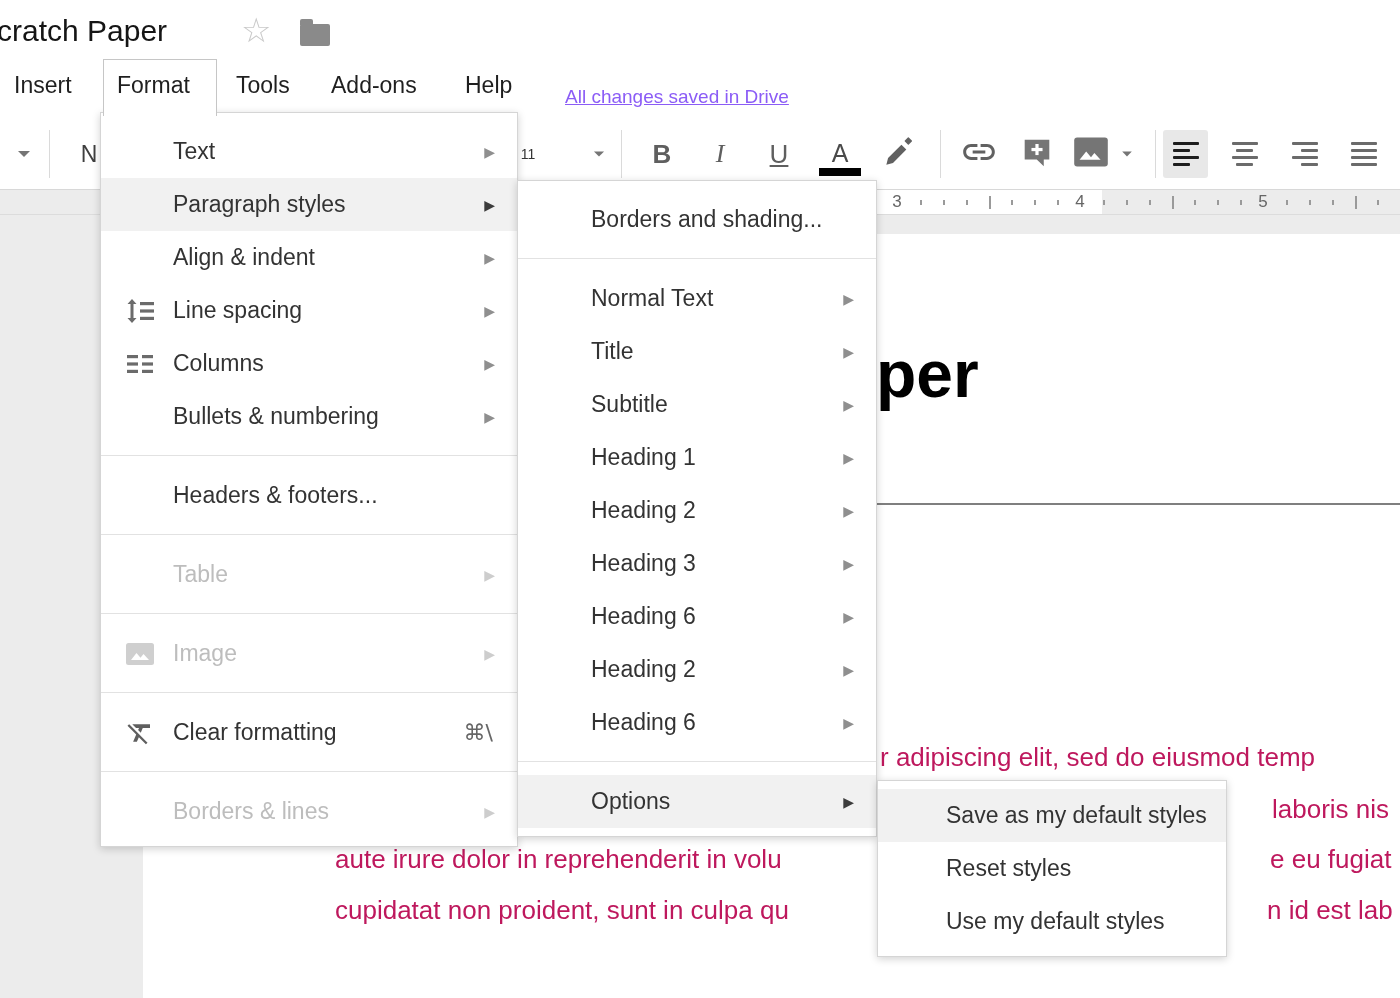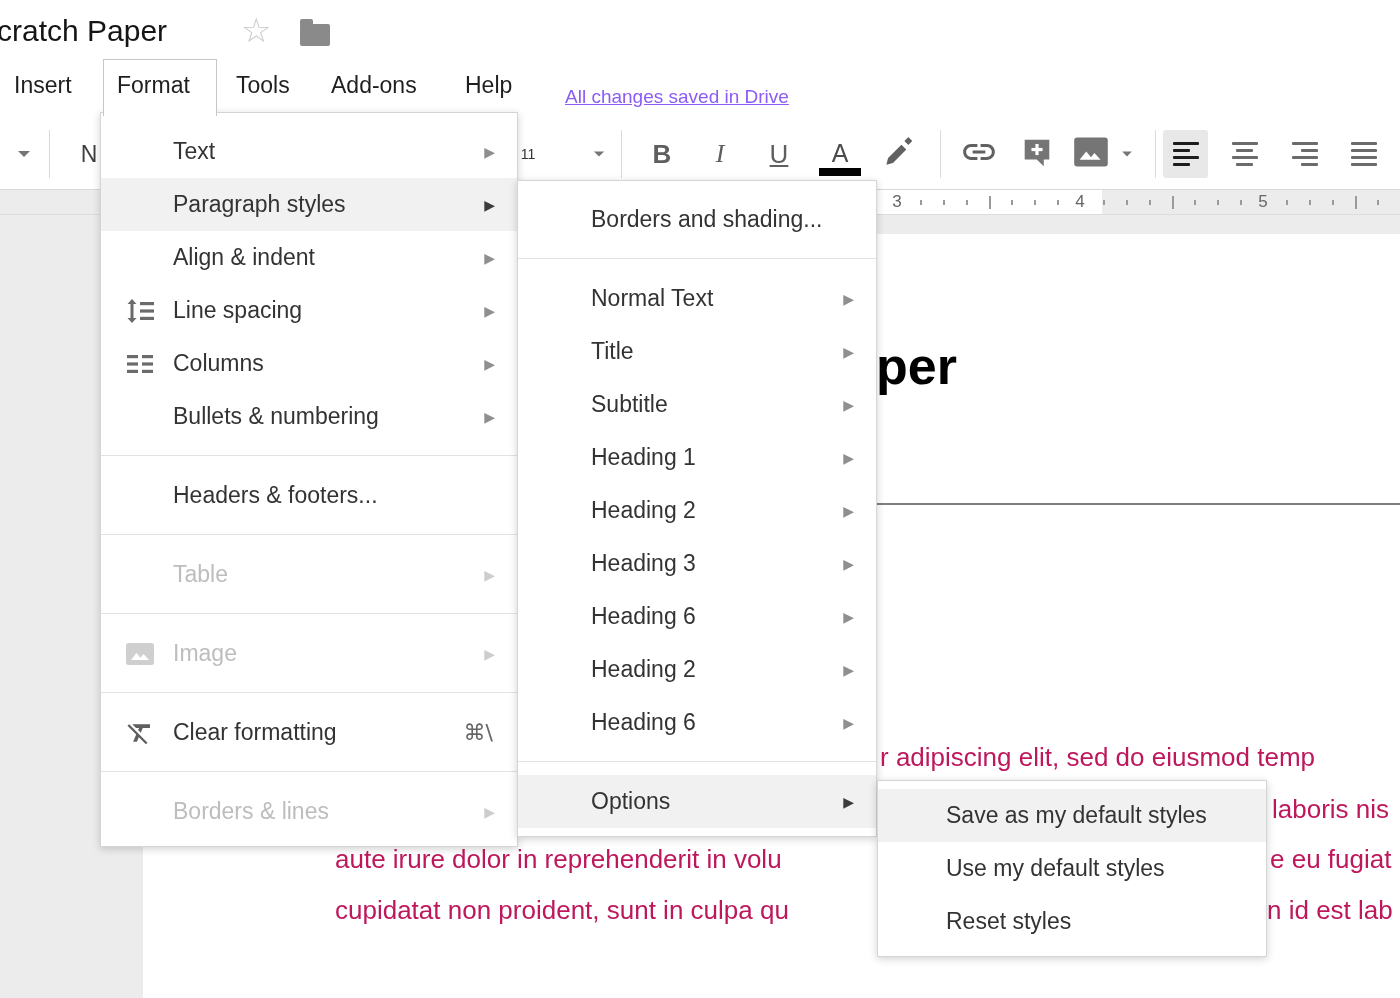--- a/index.html
+++ b/index.html
@@ -33,28 +33,28 @@
   
   #doc-area{position:absolute;left:0;top:190px;width:1400px;height:808px;background:#ececec;}
   #ruler{position:absolute;left:0;top:0;width:1400px;height:24px;background:#ececec;border-bottom:1px solid #dcdcdc;}
   #ruler-white{position:absolute;left:143px;top:0;width:959px;height:24px;background:#fff;}
   .tick{position:absolute;background:#9a9a9a;width:2px;}
   .tick.minor{top:10px;height:5px;}
   .tick.major{top:6px;height:13px;}
   .tick-num{position:absolute;top:2px;font-size:17px;color:#666;transform:translateX(-50%);}
   #page{position:absolute;left:143px;top:44px;width:1257px;height:764px;background:#fff;}
   #title-underline{position:absolute;left:192px;top:269px;width:1065px;height:2px;background:#7f7f7f;}
-  #doc-title-frag{position:absolute;left:876px;top:336px;font-size:52px;font-weight:700;color:#000;white-space:pre;}
+  #doc-title-frag{position:absolute;left:876px;top:336px;font-size:66px;font-weight:700;color:#000;white-space:pre;}
   .doc-text{position:absolute;font-size:26px;color:#be185d;white-space:pre;}
 
   
   .menu{position:absolute;background:#fff;border:1px solid #d5d5d5;box-shadow:0 2px 8px rgba(0,0,0,.18);box-sizing:border-box;}
   #format-menu{left:100px;top:112px;width:418px;padding:12px 0 8px;z-index:40;}
   #para-menu{left:517px;top:180px;width:360px;padding:12px 0 8px;z-index:50;}
-  #options-menu{left:877px;top:780px;width:390px;padding:8px 0;z-index:60;}
+  #options-menu{left:877px;top:780px;width:350px;padding:8px 0;z-index:60;}
   .menu-row{position:relative;height:53px;display:flex;align-items:center;font-size:23px;color:#333;}
   #format-menu .menu-row{padding-left:72px;}
   #para-menu .menu-row{padding-left:73px;}
   #options-menu .menu-row{padding-left:68px;}
   .menu-row.hl{background:#f1f1f1;}
   .menu-row.disabled{color:#bdbdbd;}
   .menu-sep{height:1px;background:#e2e2e2;margin:12px 0 13px;}
   .mi-icon{position:absolute;left:24px;top:50%;transform:translateY(-50%);display:flex;}
   .mi-arrow{position:absolute;right:22px;font-size:14px;color:#8f8f8f;font-family:"DejaVu Sans",sans-serif;}
   .menu-row.hl .mi-arrow{color:#3c3c3c;}
@@ -344,20 +344,20 @@
       <div class="menu-row hl">
         <span>Options</span>
         <span class="mi-arrow">▶</span>
       </div>
     </div>
   <div id="options-menu" class="menu">
       <div class="menu-row hl">
         <span>Save as my default styles</span>
       </div>
       <div class="menu-row">
+        <span>Reset styles</span>
+      </div>
+      <div class="menu-row">
         <span>Use my default styles</span>
       </div>
-      <div class="menu-row">
-        <span>Reset styles</span>
-      </div>
     </div>
 
 </div>
 
 </body></html>

